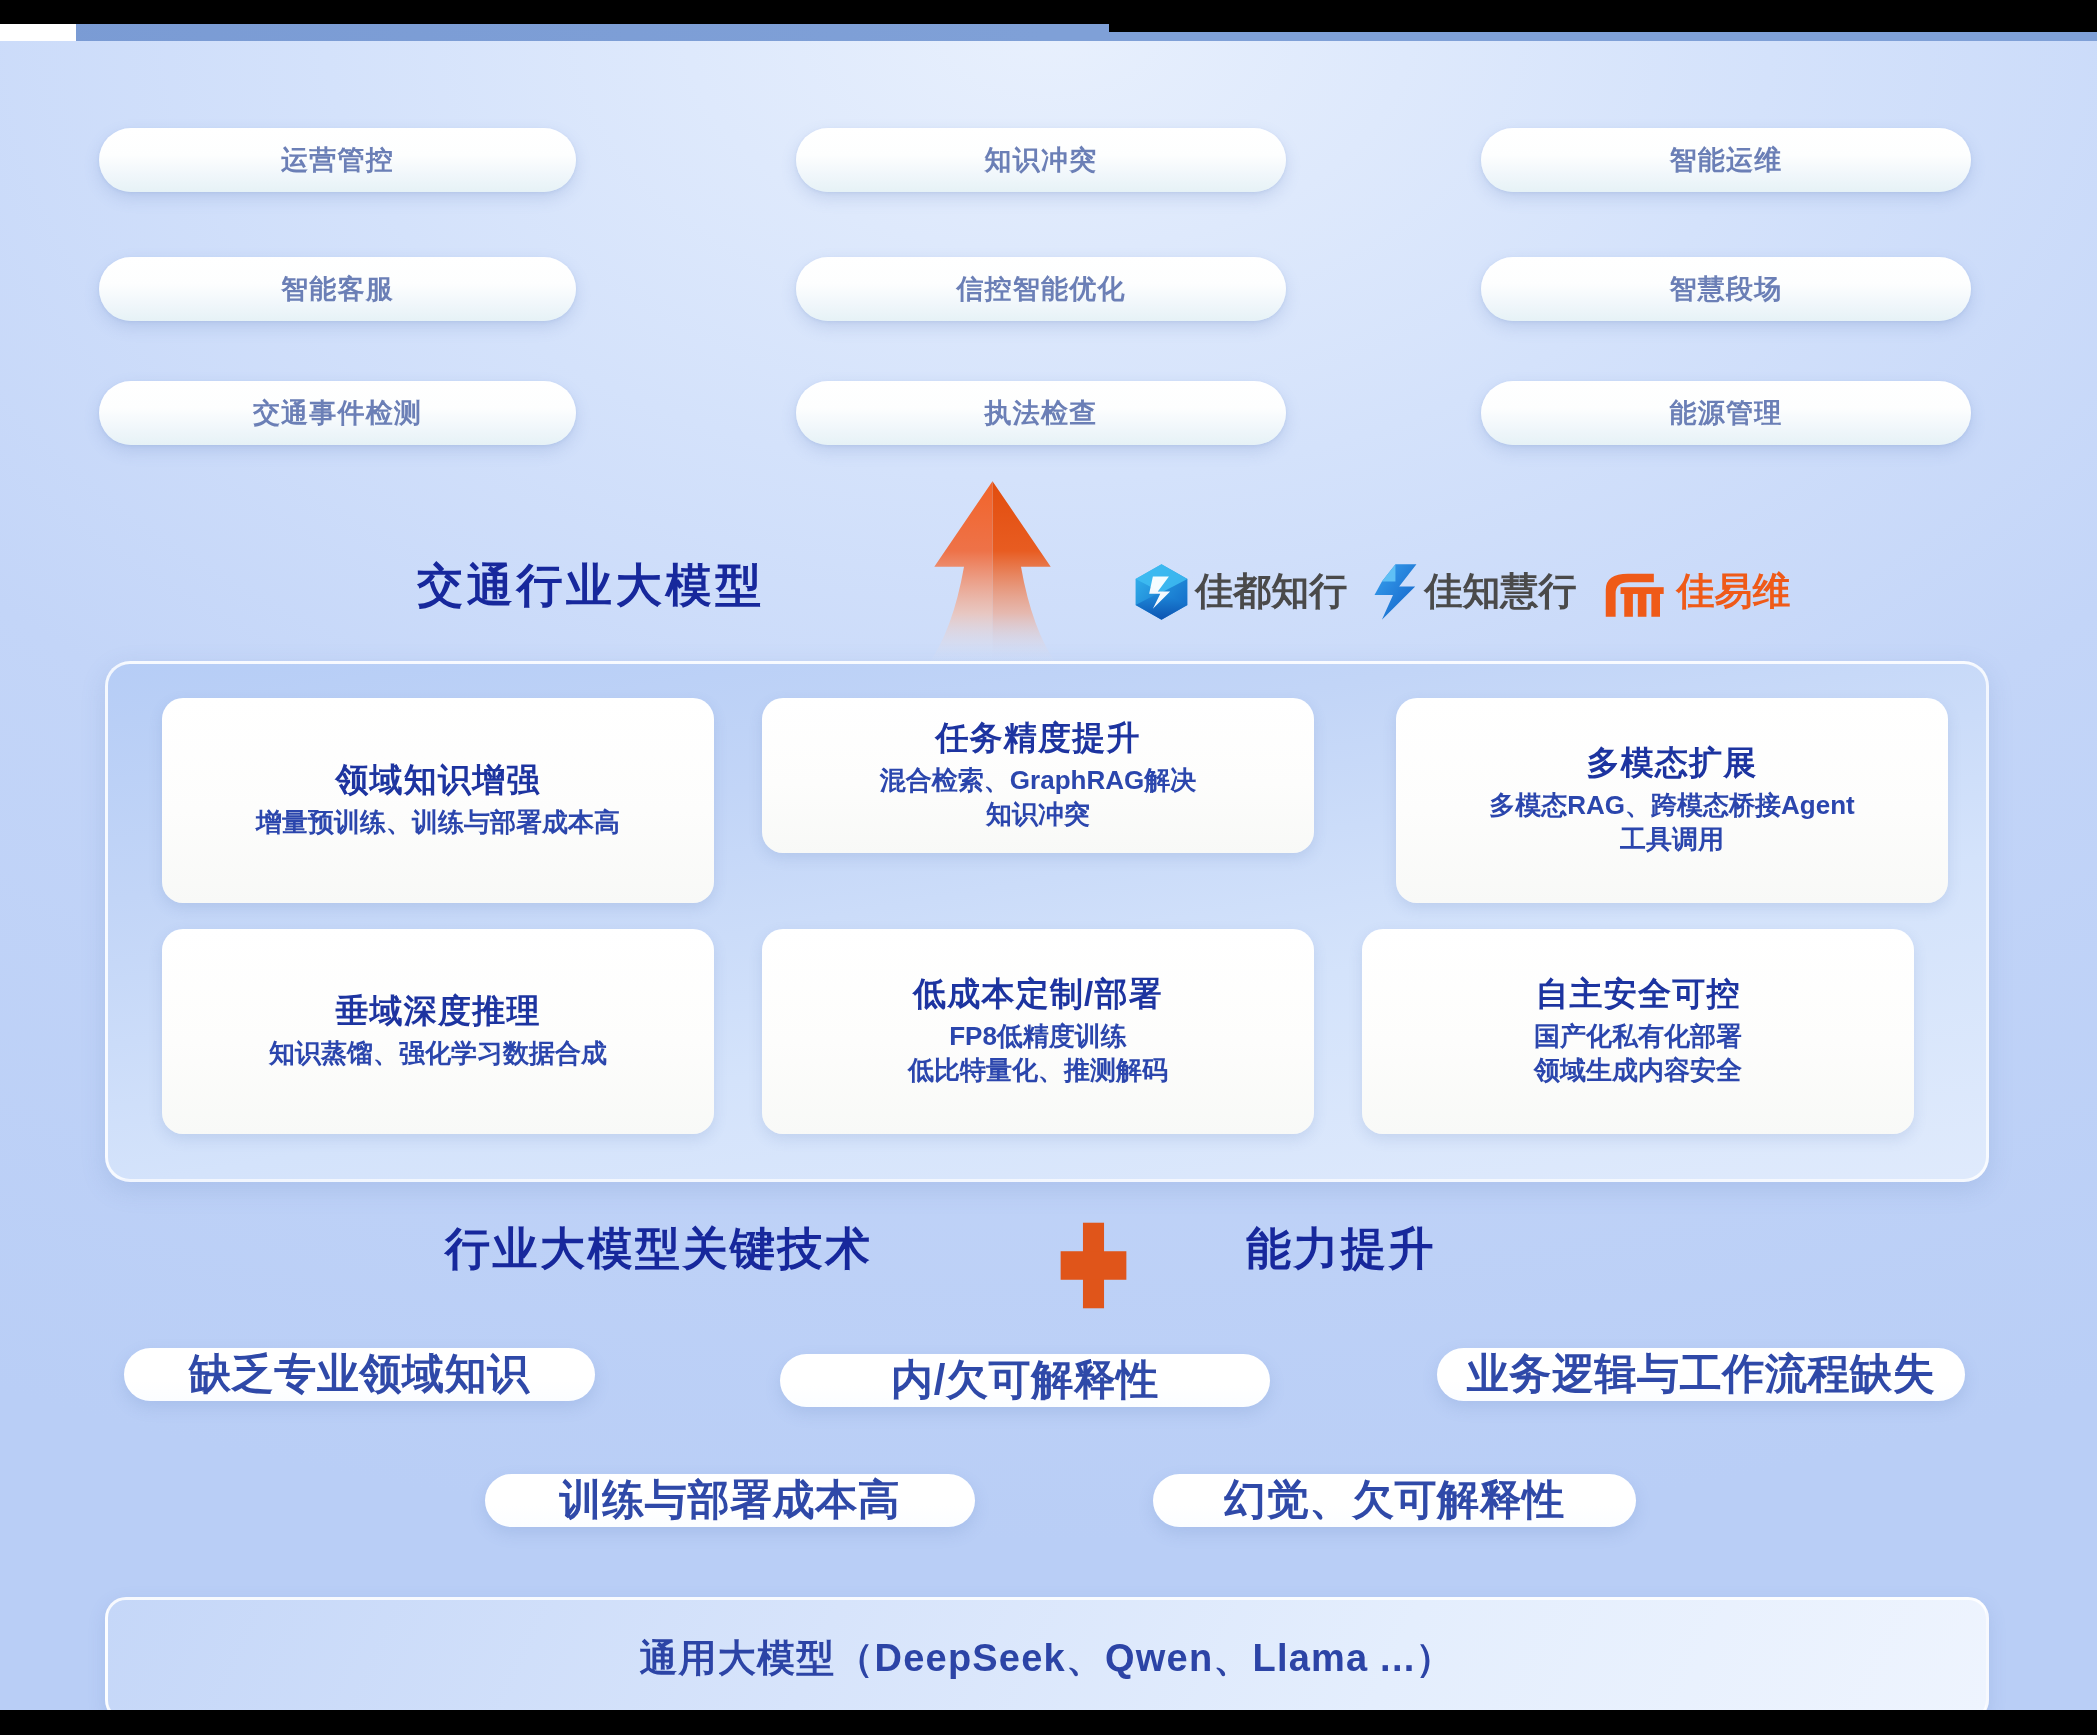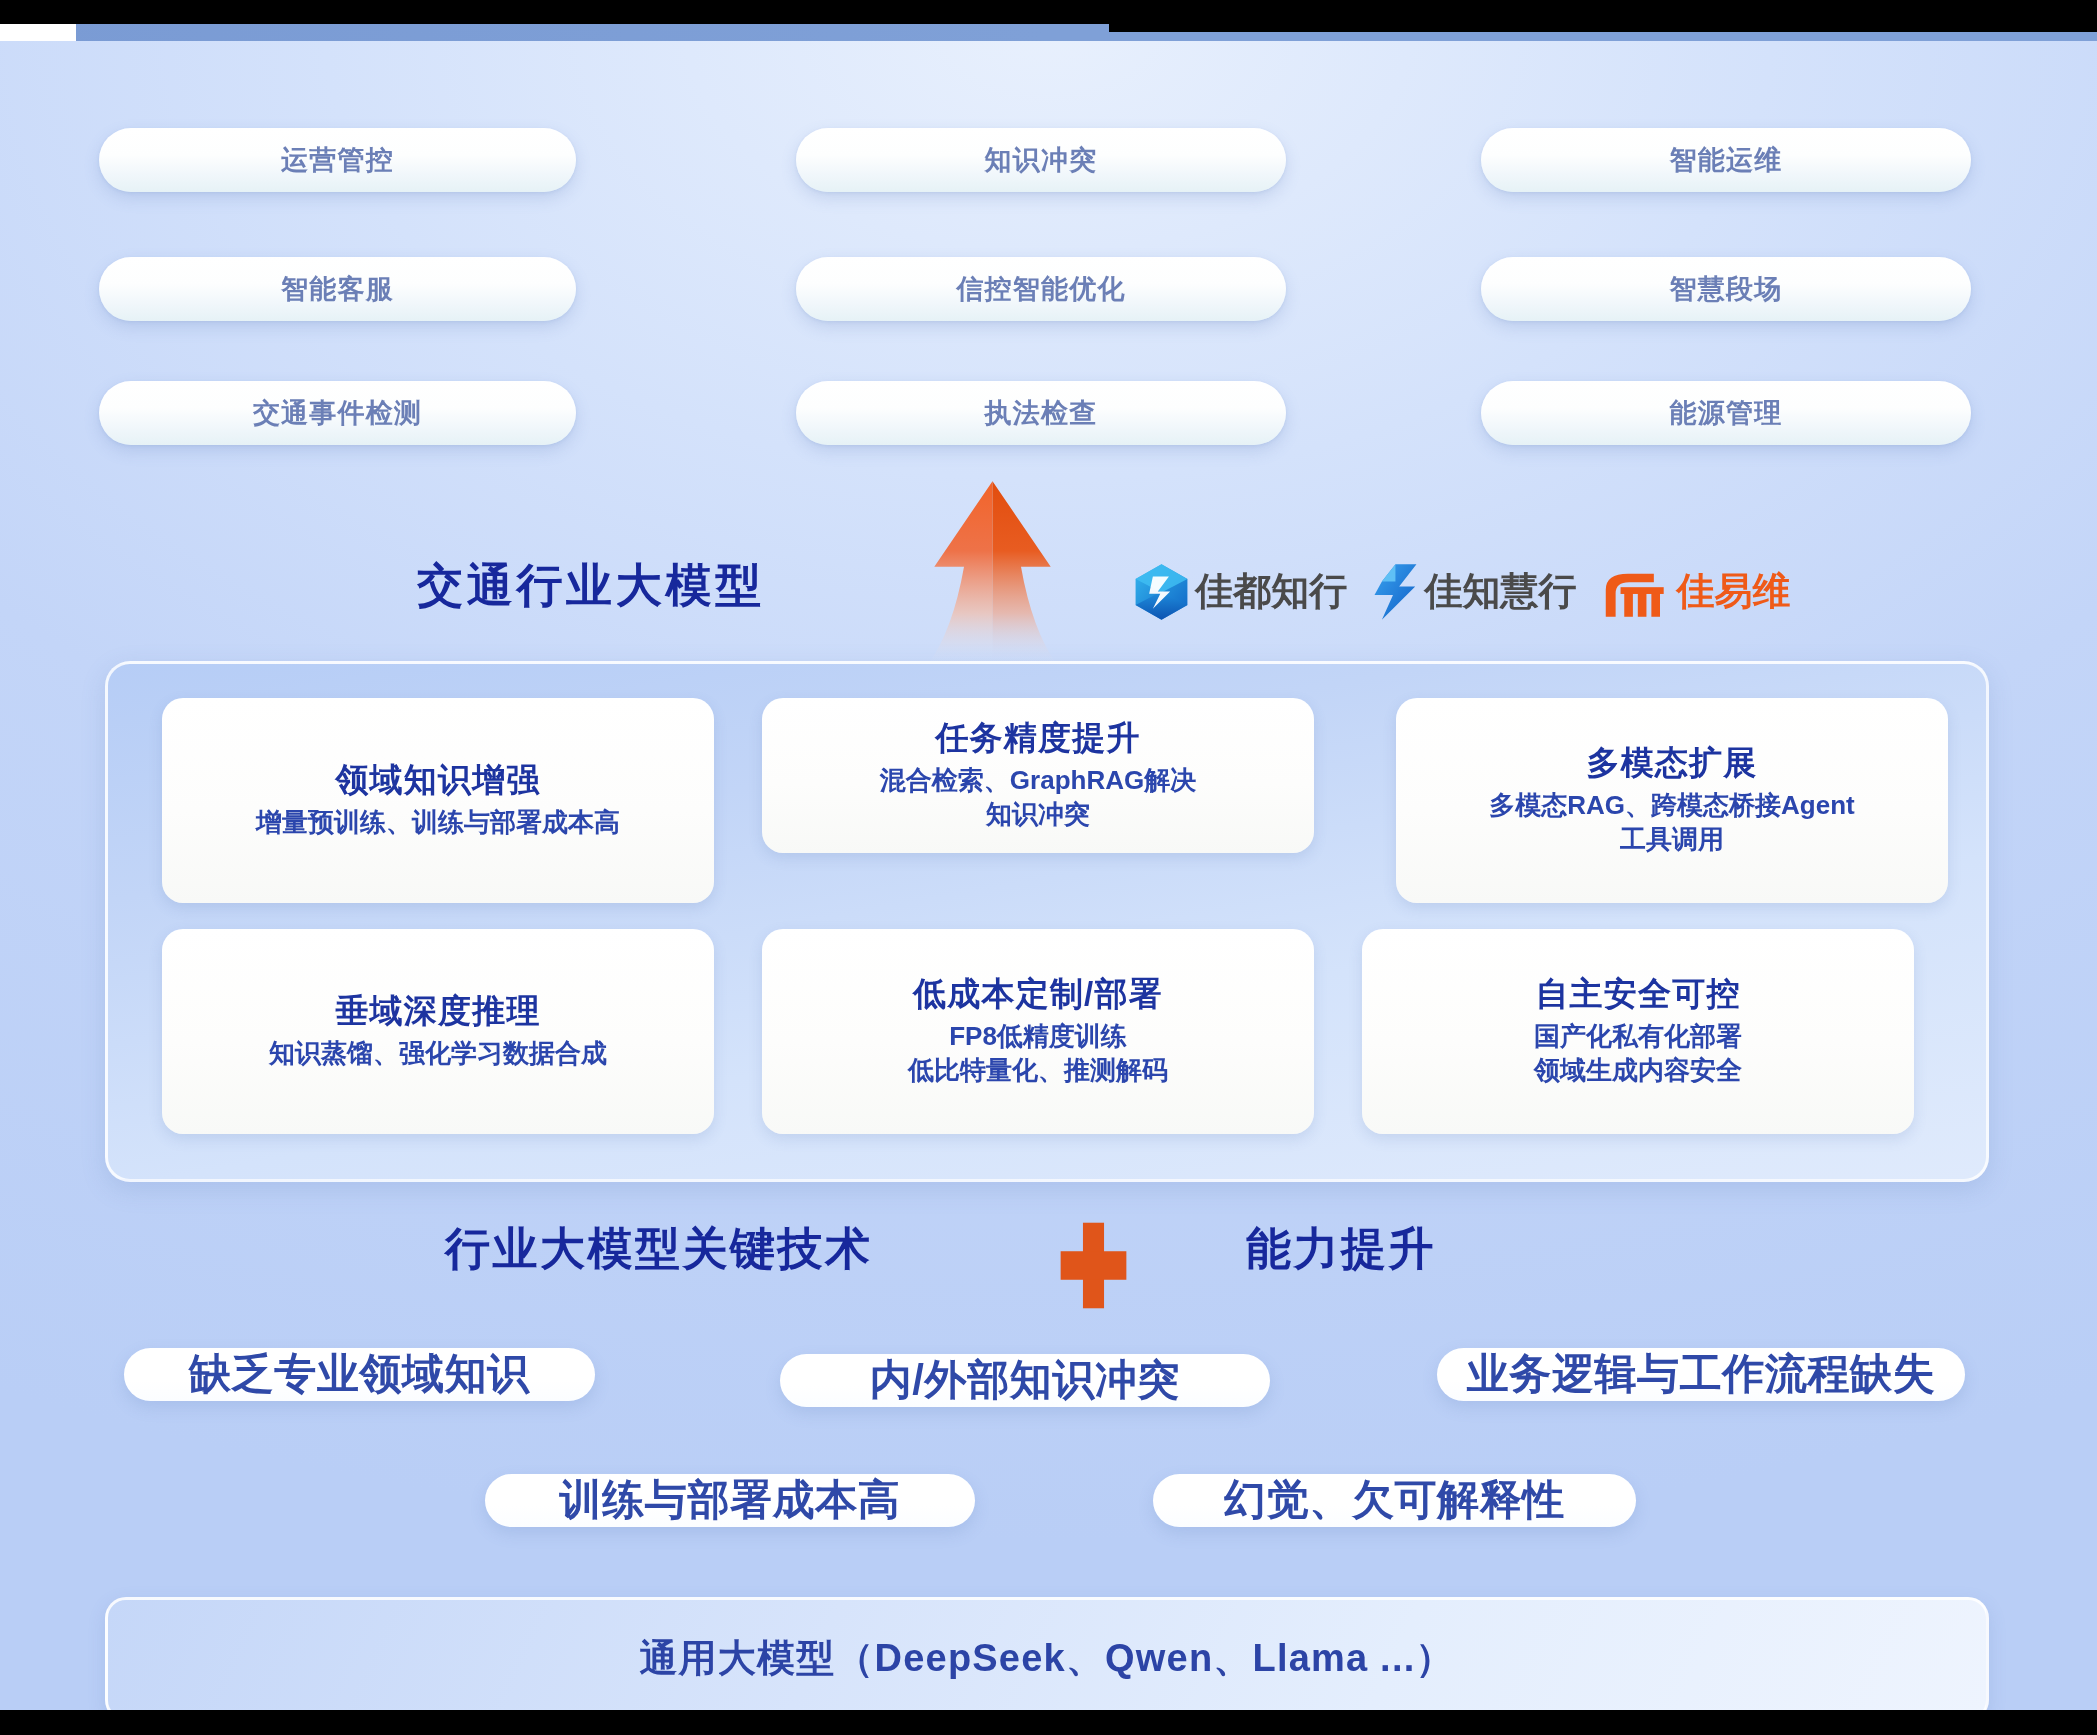--- a/index.html
+++ b/index.html
@@ -274,21 +274,21 @@
       <rect x="58" y="6" width="34" height="138" fill="#e0551a"></rect>
       <rect x="22" y="52" width="106" height="46" fill="#e0551a"></rect>
     </svg>
 
     <div class="ktitle" style="left:1246px;top:1178px;font-size:45px;">能力提升</div>
 
     <div class="pill lowpill" style="left:124px;top:1307px;width:471px;">
       <span>缺乏专业领域知识</span>
     </div>
     <div class="pill lowpill" style="left:780px;top:1313px;width:490px;">
-      <span>内/外部知识冲突</span>
+      <span>内/欠可解释性</span>
     </div>
     <div class="pill lowpill" style="left:1437px;top:1307px;width:528px;">
       <span>业务逻辑与工作流程缺失</span>
     </div>
 
     <div class="pill lowpill" style="left:485px;top:1433px;width:490px;">
       <span>训练与部署成本高</span>
     </div>
     <div class="pill lowpill" style="left:1153px;top:1433px;width:483px;">
       <span>幻觉、欠可解释性</span>

